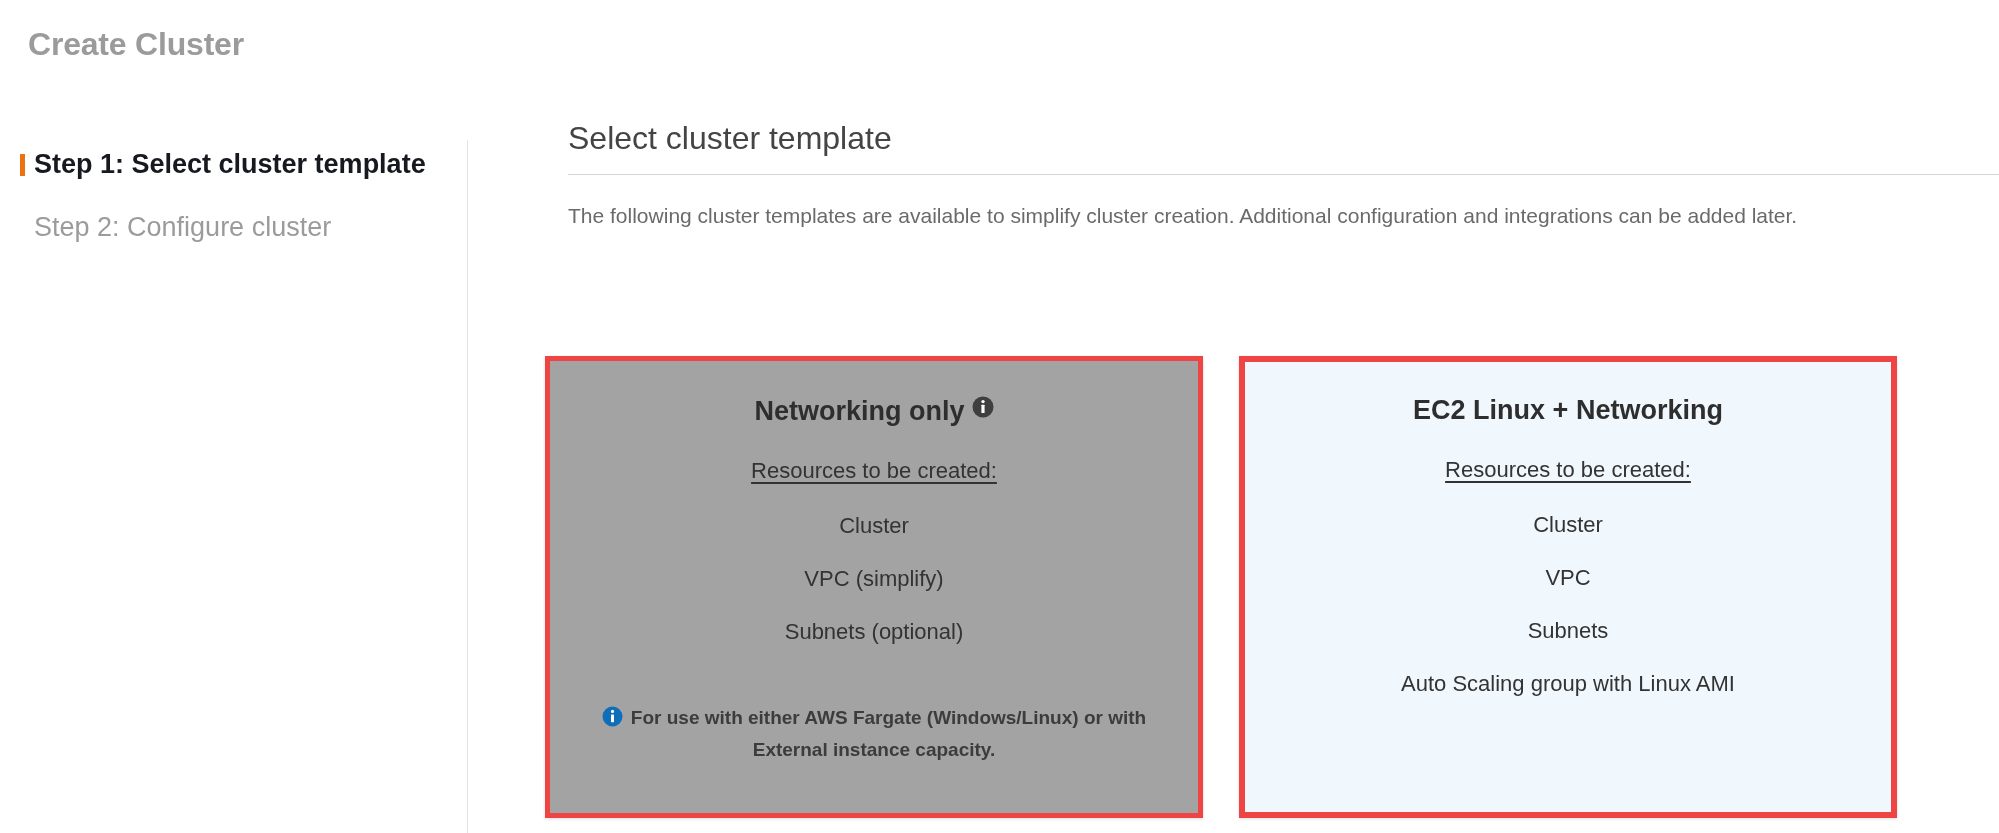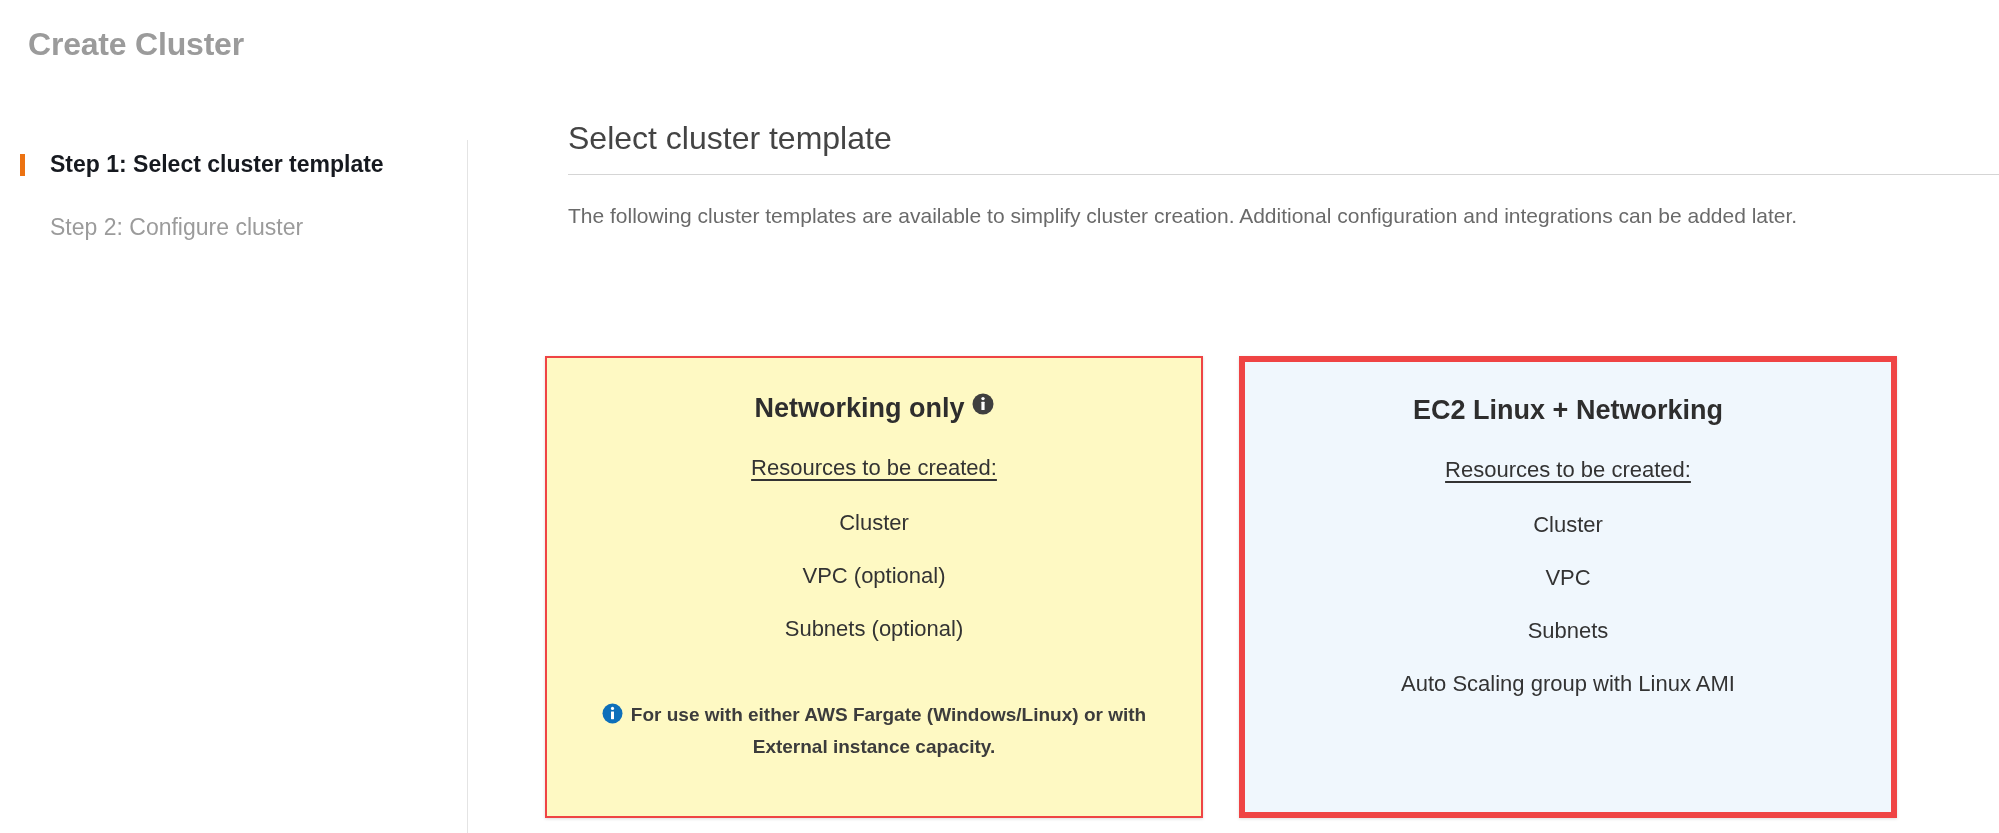--- a/index.html
+++ b/index.html
@@ -34,22 +34,22 @@
     position: absolute;
     left: 0px;
     top: 140px;
     width: 468px;
     height: 693px;
     box-sizing: border-box;
     border-right: 1px solid #e4e4e4;
   }
   .step {
     position: relative;
-    padding: 0 0 0 50px;
-    font-size: 23px;
+    padding: 0 0 0 34px;
+    font-size: 27px;
     line-height: 26px;
     white-space: nowrap;
   }
   .step-1 { margin-top: 11px; }
   .step-2 { margin-top: 37px; }
   .step.active {
     font-weight: bold;
     color: #16191f;
   }
   .step.inactive {
@@ -102,22 +102,22 @@
     top: 356px;
     display: flex;
     gap: 36px;
   }
   .card {
     box-sizing: border-box;
     width: 658px;
     height: 462px;
     padding: 26px 22px 20px;
     text-align: center;
-    background: #fef9c3;
-    border: 2px solid #ef4444;
+    background: #a3a3a3;
+    border: 5px solid #ef4444;
     box-shadow: 0 1px 3px rgba(0,0,0,0.14);
   }
   .card.selected {
     background: #f0f7fd;
     border: 6px solid #ef4444;
     box-shadow: 0 1px 3px rgba(0,0,0,0.13);
   }
   .card-title {
     font-size: 27px;
     font-weight: bold;
@@ -199,21 +199,21 @@
       <span>Networking only</span><span class="info-dark"><svg width="22" height="22" viewBox="0 0 22 22">
               <circle cx="11" cy="11" r="10.5" fill="#3f3f3f"></circle>
               <circle cx="11" cy="5.6" r="1.7" fill="#ffffff"></circle>
               <rect x="9.4" y="8.8" width="3.2" height="8.2" rx="0.5" fill="#ffffff"></rect>
             </svg></span>
     </div>
 
     <div class="resources-label">Resources to be created:</div>
 
     <div class="resource-item">Cluster</div>
-    <div class="resource-item">VPC (optional)</div>
+    <div class="resource-item">VPC (simplify)</div>
     <div class="resource-item">Subnets (optional)</div>
 
     <div class="card-note">
       <span class="info-blue"><svg width="21" height="21" viewBox="0 0 21 21">
               <circle cx="10.5" cy="10.5" r="10" fill="#0d6fba"></circle>
               <circle cx="10.5" cy="5.4" r="1.6" fill="#ffffff"></circle>
               <rect x="9" y="8.4" width="3" height="7.8" rx="0.4" fill="#ffffff"></rect>
             </svg></span><span>For use with either AWS Fargate (Windows/Linux) or with External instance capacity.</span>
     </div>
 

